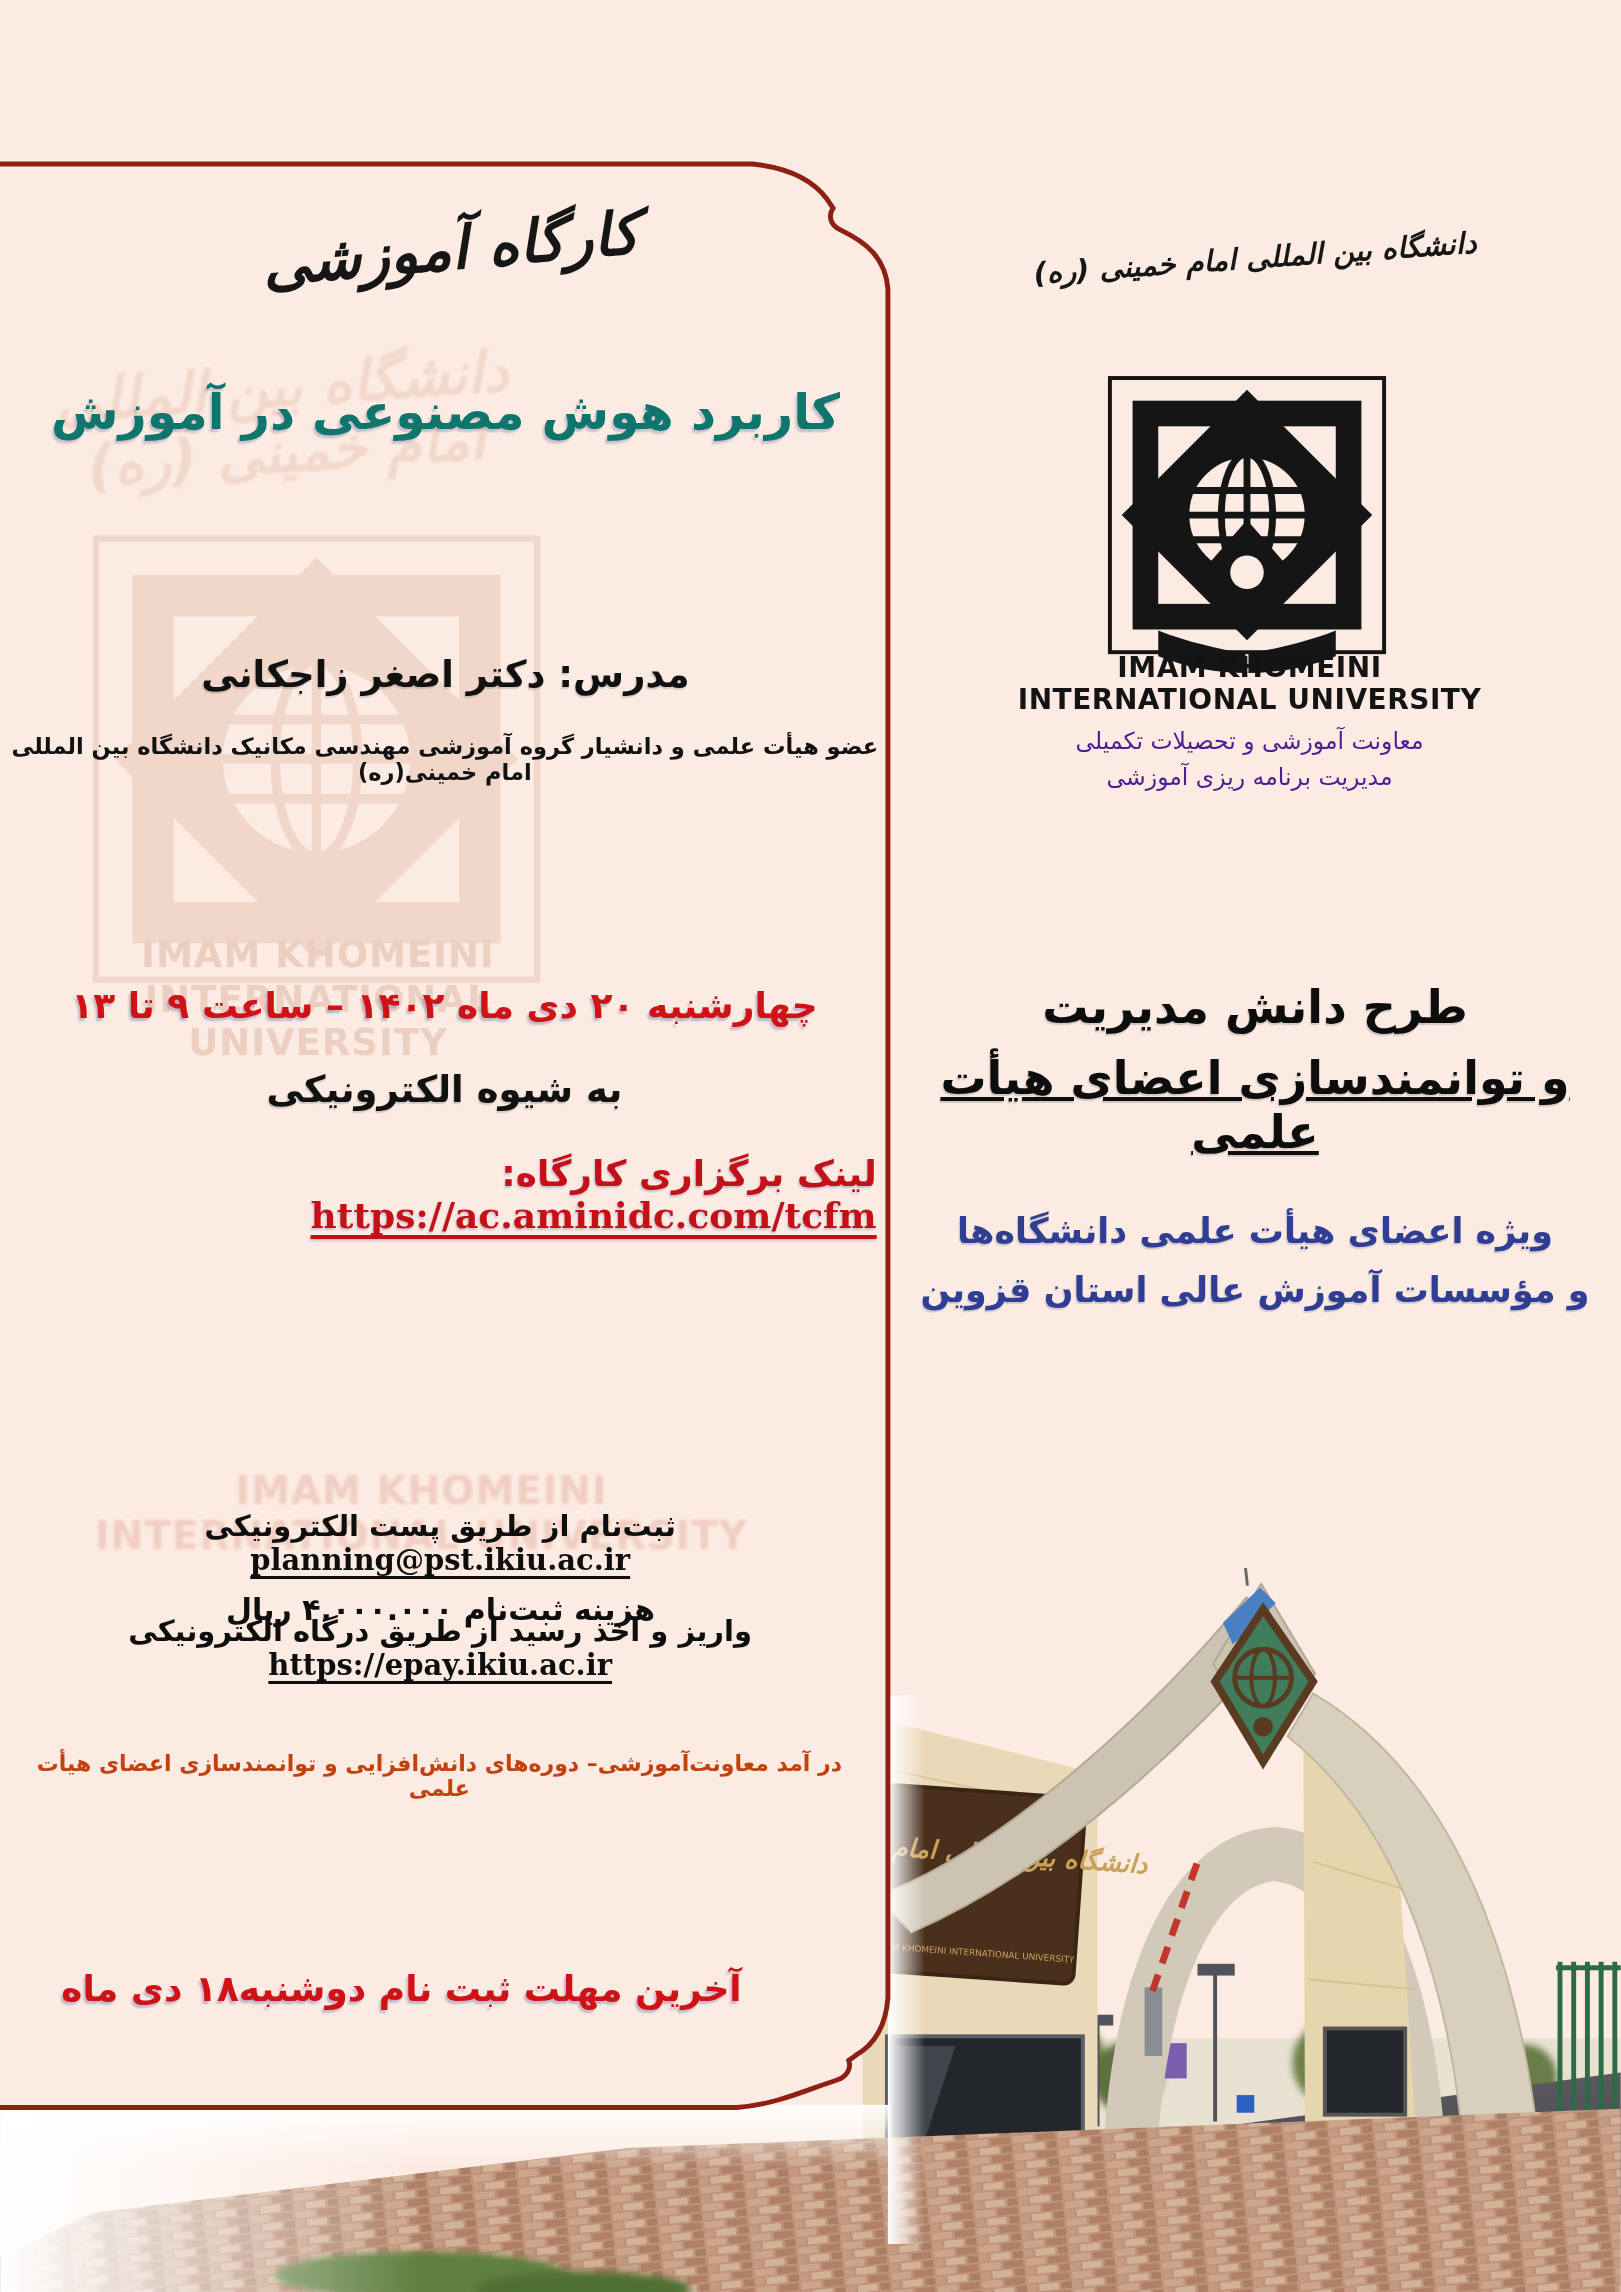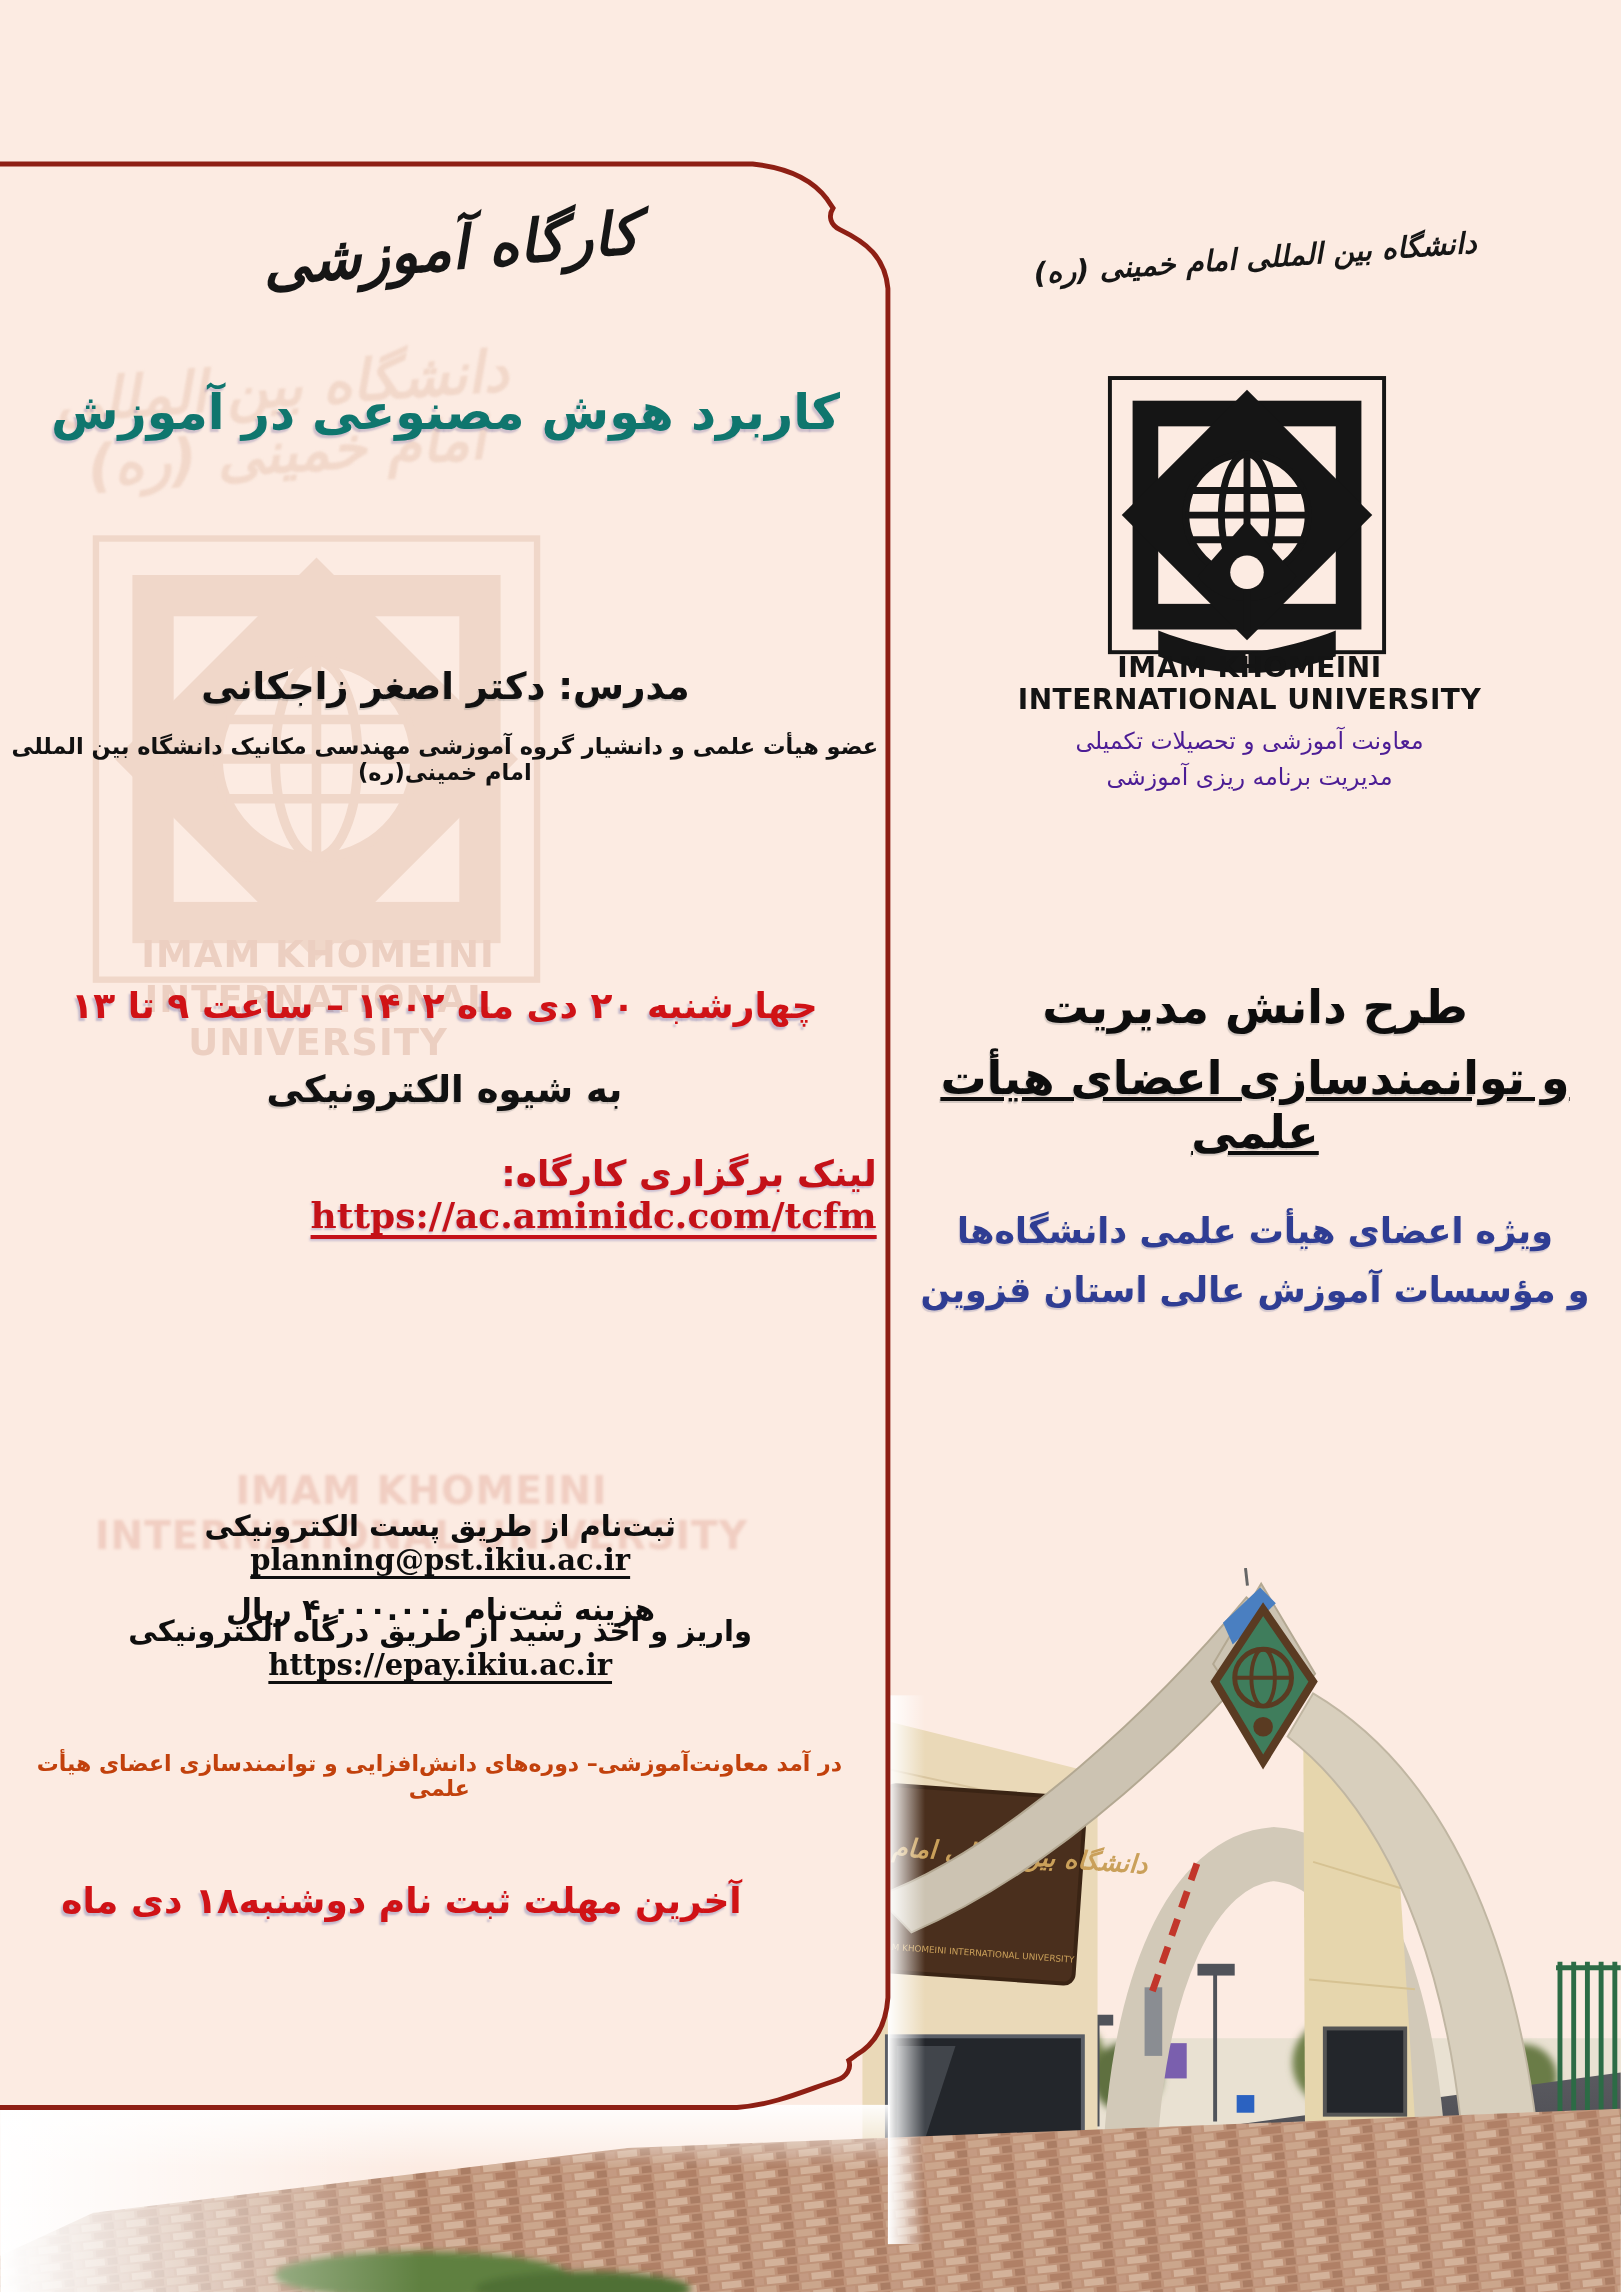--- a/index.html
+++ b/index.html
@@ -235,21 +235,21 @@
 </svg>
 
 <div class="abs wm wm-latin ctr" style="left:78px;top:933px;width:480px;">IMAM KHOMEINI</div>
 <div class="abs wm wm-latin ctr" style="left:78px;top:978px;width:480px;">INTERNATIONAL UNIVERSITY</div>
 <div class="abs wm wm-strip ctr" style="left:49px;top:1468px;width:745px;">IMAM KHOMEINI INTERNATIONAL UNIVERSITY</div>
 
 <div class="abs txt callig ctr rtl" style="left:225px;top:214px;width:451px;">کارگاه آموزشی</div>
 
 <div class="abs txt title-red b ctr rtl" style="left:29px;top:384px;width:833px;">کاربرد هوش مصنوعی در آموزش</div>
 
-<div class="abs txt modares b ctr rtl" style="left:29px;top:653px;width:833px;margin-top:12px;">مدرس: دکتر اصغر زاجکانی</div>
+<div class="abs txt modares b ctr rtl" style="left:29px;top:653px;width:833px;">مدرس: دکتر اصغر زاجکانی</div>
 
 <div class="abs txt affil b ctr rtl" style="left:7.8px;top:733px;width:874px;">عضو هیأت علمی و دانشیار گروه آموزشی مهندسی مکانیک دانشگاه بین المللی امام خمینی(ره)</div>
 
 <div class="abs txt date-red b ctr rtl" style="left:29px;top:985px;width:831px;">چهارشنبه ۲۰ دی ماه ۱۴۰۲ – ساعت ۹ تا ۱۳</div>
 
 <div class="abs txt mode b ctr rtl" style="left:29px;top:1068px;width:831px;">به شیوه الکترونیکی</div>
 
 <div class="abs txt linkline b ctr rtl" style="left:13.7px;top:1153px;width:863px;">
   <span>لینک برگزاری کارگاه:</span>
   <span class="url">https://ac.aminidc.com/tcfm</span>
@@ -262,21 +262,21 @@
 
 <div class="abs txt fee b ctr rtl" style="left:29px;top:1592px;width:823px;">هزینه ثبت‌نام ۴.۰۰۰.۰۰۰ ریال</div>
 
 <div class="abs txt regline b ctr rtl" style="left:13.7px;top:1614px;width:853px;">
   <span>واریز و اخذ رسید از طریق درگاه الکترونیکی</span>
   <span class="url">https://epay.ikiu.ac.ir</span>
 </div>
 
 <div class="abs txt income b ctr rtl" style="left:7.8px;top:1751px;width:863px;">در آمد معاونت‌آموزشی– دوره‌های دانش‌افزایی و توانمندسازی اعضای هیأت علمی</div>
 
-<div class="abs txt deadline b ctr rtl" style="left:39px;top:1880px;width:725px;">آخرین مهلت ثبت نام دوشنبه۱۸ دی ماه</div>
+<div class="abs txt deadline b ctr rtl" style="left:39px;top:1968px;width:725px;">آخرین مهلت ثبت نام دوشنبه۱۸ دی ماه</div>
 
 <div class="abs txt callig2 ctr rtl" style="left:961px;top:241px;width:588px;">دانشگاه بین المللی امام خمینی (ره)</div>
 
 <svg class="abs txt" style="left:1104px;top:372px;" viewBox="0 0 290 305" width="286" height="301">
   <g stroke="#151515" fill="none">
     <rect x="6" y="6" width="278" height="278" stroke-width="4"></rect>
     <rect x="42" y="42" width="206" height="206" stroke-width="26"></rect>
   </g>
   <polygon points="145,18 272,145 145,272 18,145" fill="#151515"></polygon>
   <circle cx="145" cy="145" r="62" fill="#fcebe2"></circle>

